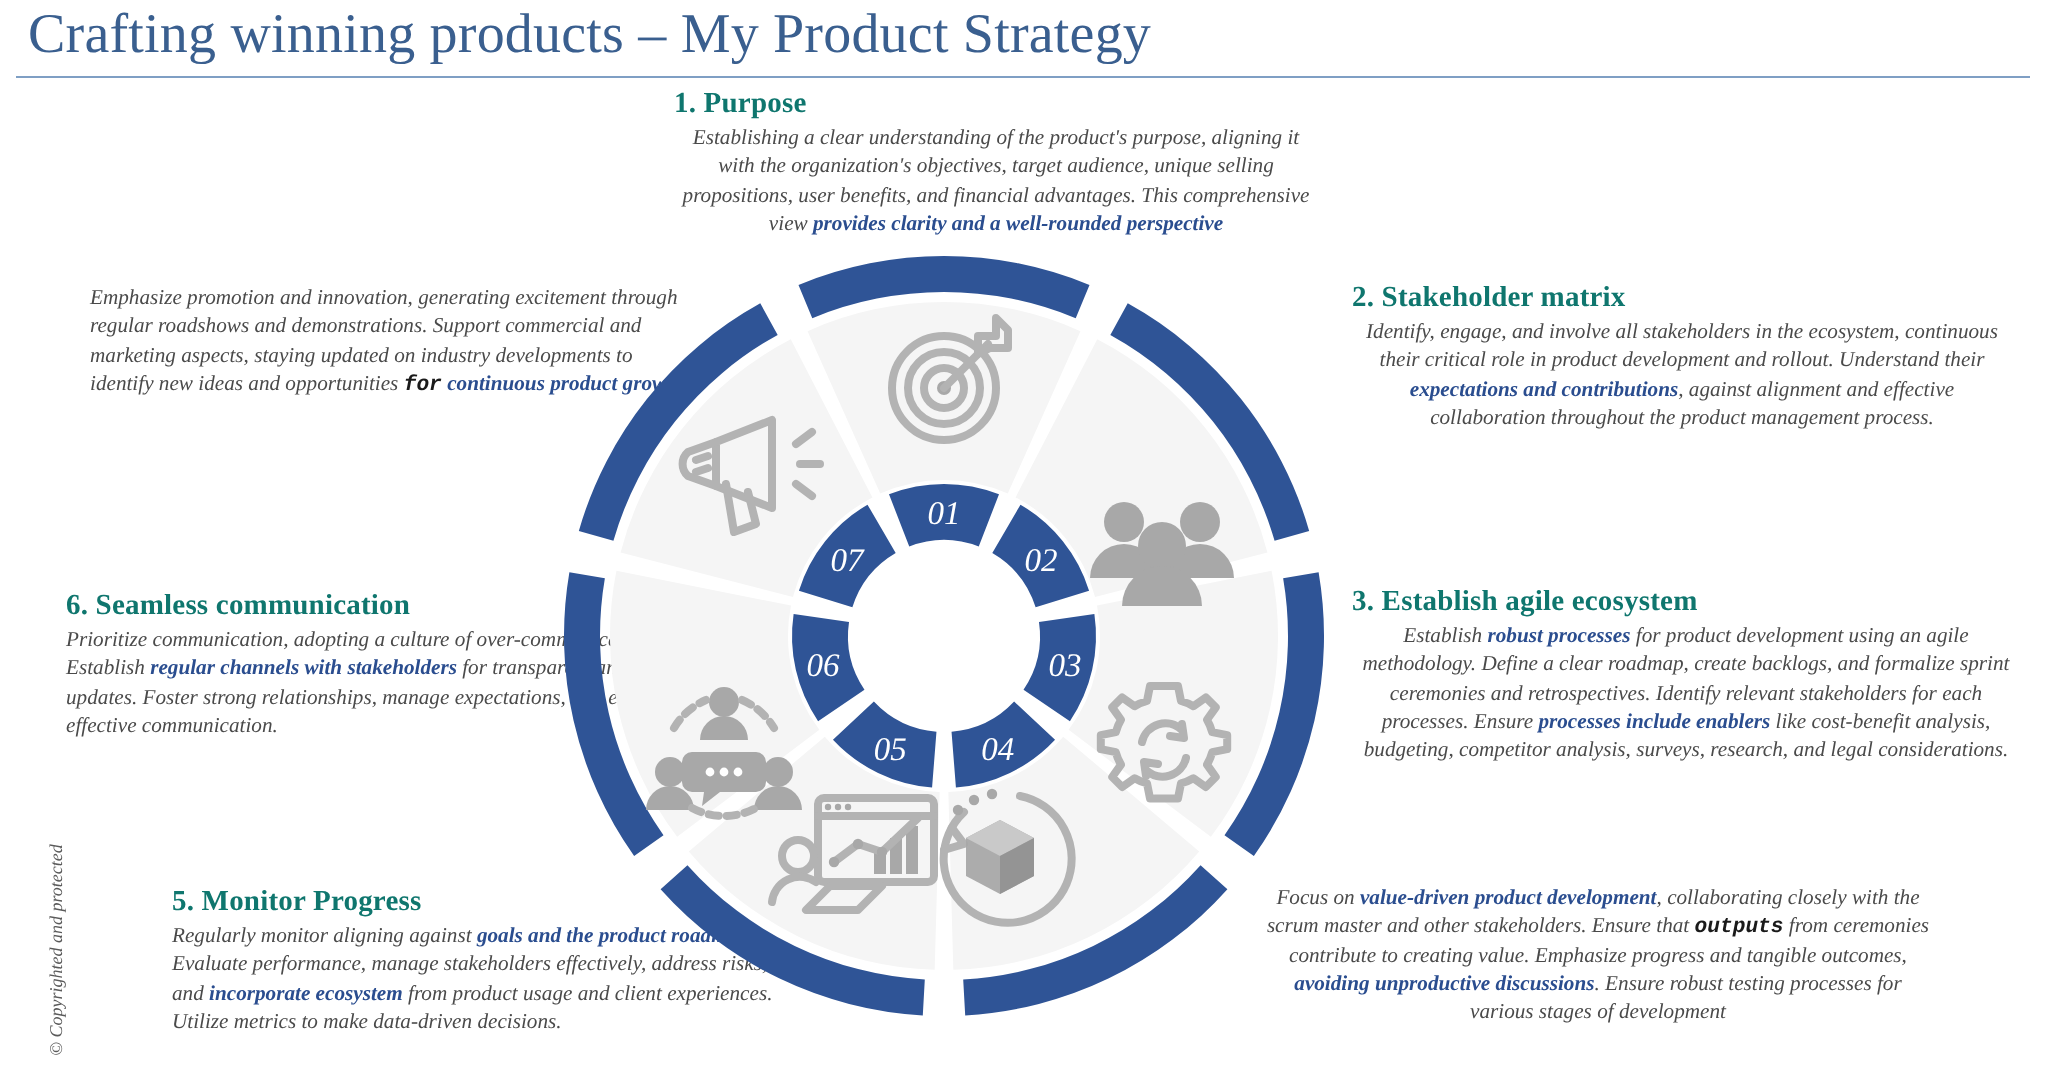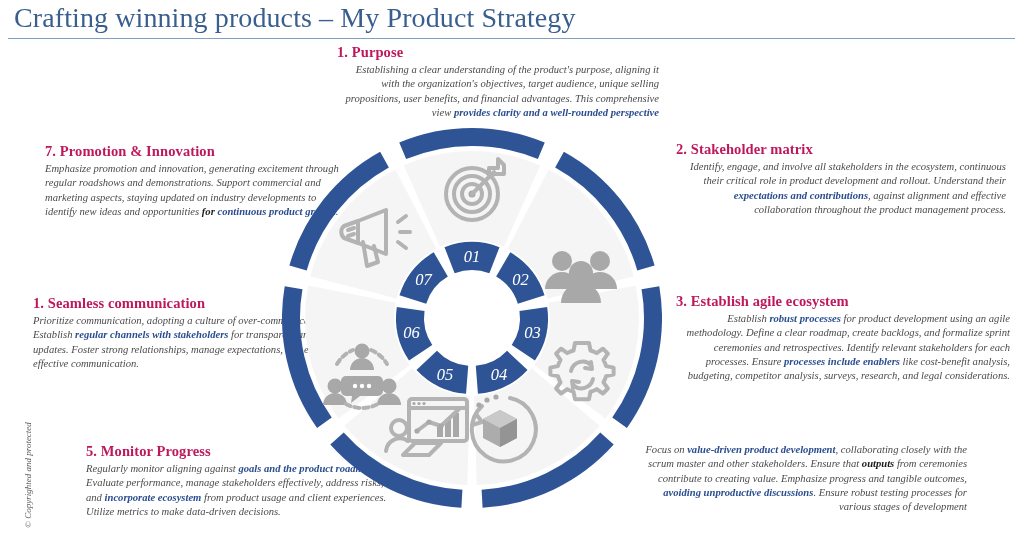--- a/index.html
+++ b/index.html
@@ -37,40 +37,40 @@
     text-align:center;
     white-space:nowrap;
   }
 
   
   .blk{position:absolute;}
   .blk h3{
     margin:0 0 2px 0;
     font-size:14.5px;
     font-weight:bold;
-    color:#be185d;
+    color:#0f766e;
     font-family:"Liberation Serif","DejaVu Serif",serif;
     letter-spacing:0.1px;
   }
   .blk p{
     margin:0;
     font-size:10.6px;
     line-height:14.3px;
     font-style:italic;
     color:#4a4a4a;
     font-family:"Liberation Serif","DejaVu Serif",serif;
-    text-align:right;
+    text-align:center;
   }
   .blk p b{
     color:#2a4d8f;
     font-weight:bold;
     font-style:italic;
   }
   .blk p .dark{
-    color:#1a1a1a;font-weight:bold;font-style:italic;
+    color:#1a1a1a;font-weight:bold;font-style:italic;font-family:Liberation Mono, monospace;
   }
 
   
   #b1{left:337px;top:44px;width:322px;}
   #b2{left:676px;top:141px;width:330px;}
   #b3{left:676px;top:293px;width:334px;}
   #b4{left:631px;top:443px;width:336px;}
   #b5{left:86px;top:443px;width:312px;}
   #b6{left:33px;top:295px;width:318px;}
   #b7{left:45px;top:143px;width:302px;}
@@ -119,26 +119,25 @@
   <div class="blk" id="b4">
     <p><span>Focus on </span><b>value-driven product development</b><span>, collaborating closely with the scrum master and other stakeholders. Ensure that </span><b class="dark">outputs</b><span> from ceremonies contribute to creating value. Emphasize progress and tangible outcomes, </span><b>avoiding unproductive discussions</b><span>. Ensure robust testing processes for various stages of development</span></p>
   </div>
 
   <div class="blk" id="b5">
     <h3>5. Monitor Progress</h3>
     <p><span>Regularly monitor aligning against </span><b>goals and the product roadmap</b><span>. Evaluate performance, manage stakeholders effectively, address risks, and </span><b>incorporate ecosystem</b><span> from product usage and client experiences. Utilize metrics to make data-driven decisions.</span></p>
   </div>
 
   <div class="blk" id="b6">
-    <h3>1. Seamless communication</h3>
+    <h3>6. Seamless communication</h3>
     <p><span>Prioritize communication, adopting a culture of over-communication. Establish </span><b>regular channels with stakeholders</b><span> for transparent and timely updates. Foster strong relationships, manage expectations, and ensure effective communication.</span></p>
   </div>
 
   <div class="blk" id="b7">
-    <h3>7. Promotion &amp; Innovation</h3>
     <p><span>Emphasize promotion and innovation, generating excitement through regular roadshows and demonstrations. Support commercial and marketing aspects, staying updated on industry developments to identify new ideas and opportunities </span><b class="dark">for</b><span> </span><b>continuous product growth</b><span>.</span></p>
   </div>
 
   <div class="wheel">
     <svg width="380" height="380" viewBox="0 0 380 380" aria-hidden="true">
       <g id="wheel-root">
           <g>
             <path d="M117.24638296044972,14.481023226368876 A190,190 0 0 1 262.7536170395503,14.481023226368904 L255.86116910948763,31.109136815449745 A172,172 0 0 0 124.13883089051238,31.109136815449716 Z" fill="#2f5496"></path>
             <path d="M121.77080612717123,37.57369943653444 A167,167 0 0 1 258.2291938728288,37.57369943653444 L221.8675276771296,118.80687758113584 A78,78 0 0 0 158.1324723228704,118.80687758113584 Z" fill="#f5f5f5"></path>
             <path d="M162.4988666550529,119.15024583851093 A76,76 0 0 1 217.50113334494708,119.15024583851091 L207.36913684944025,145.2527868453753 A48,48 0 0 0 172.63086315055972,145.2527868453753 Z" fill="#2f5496"></path>

